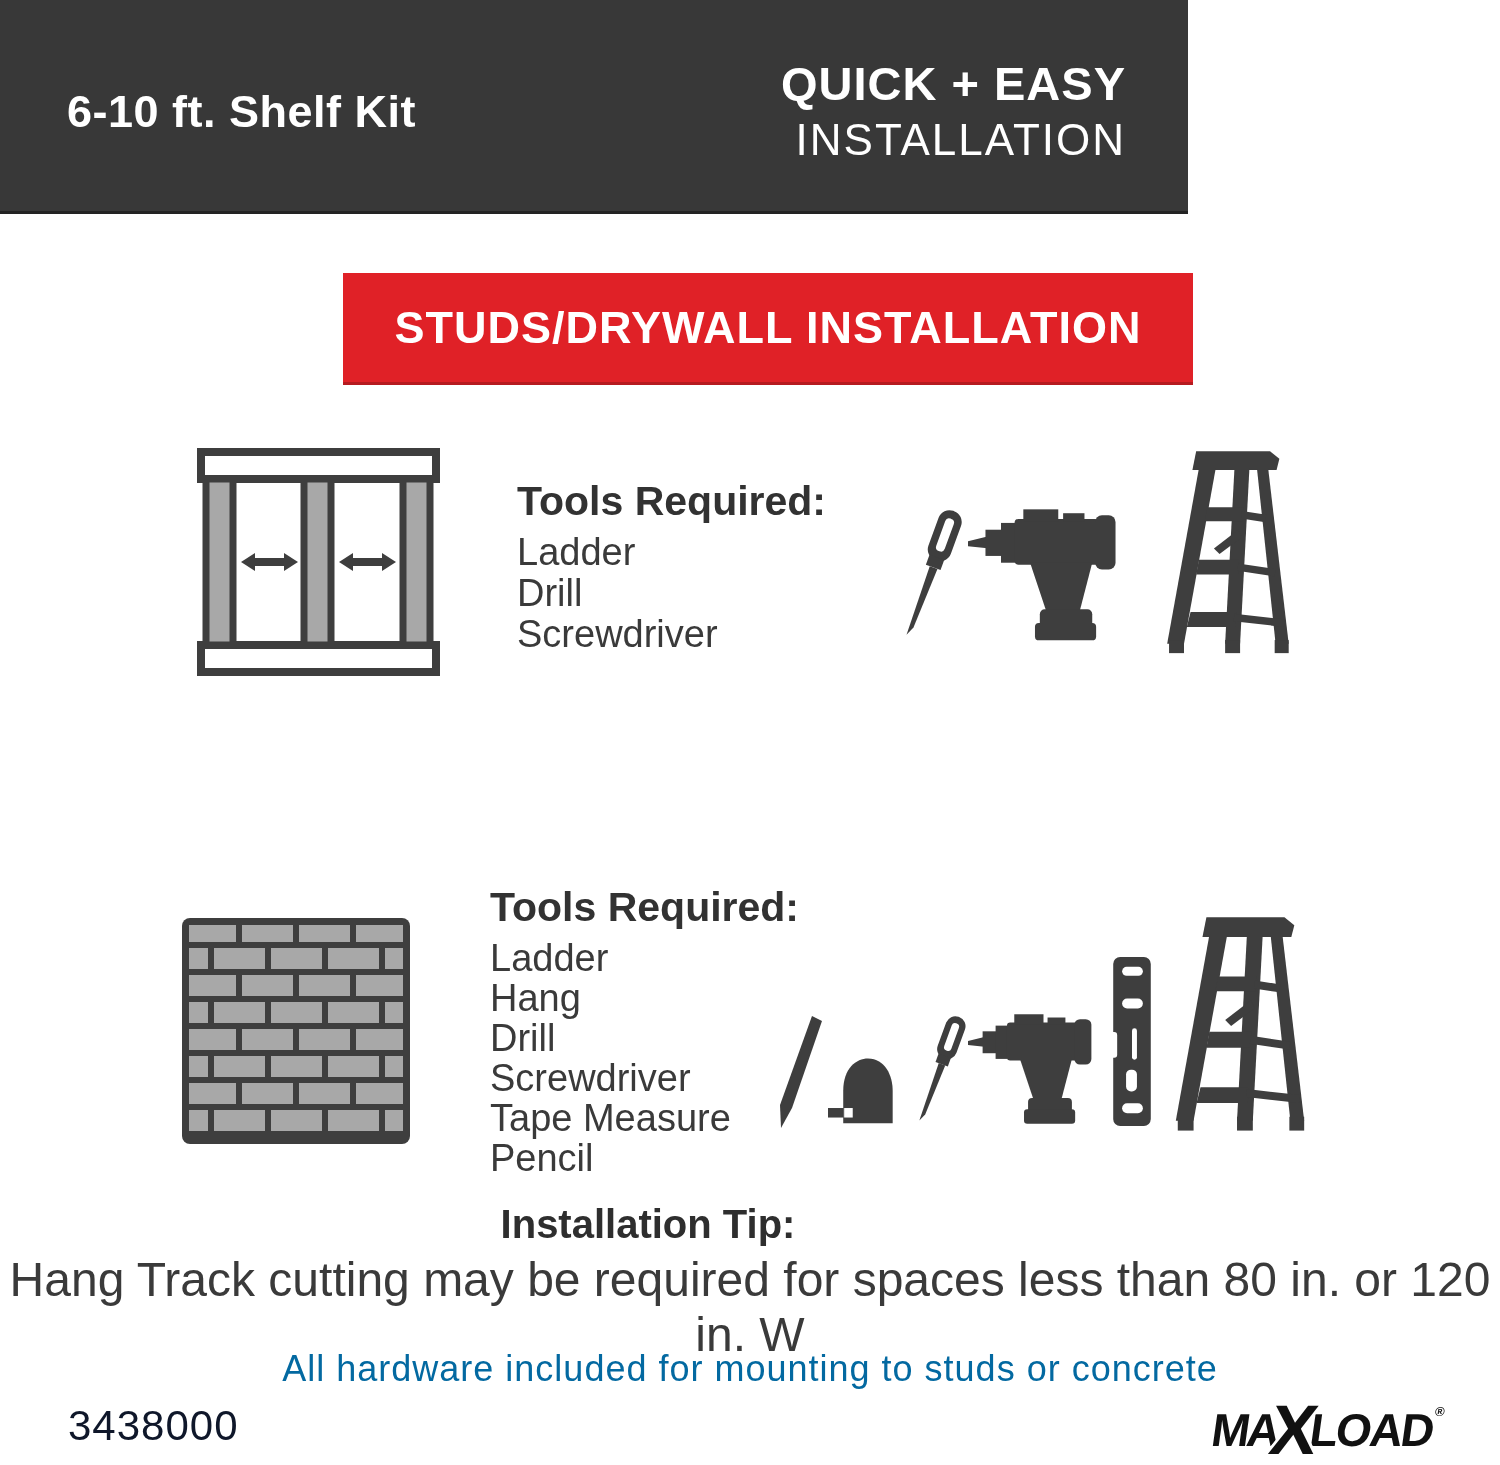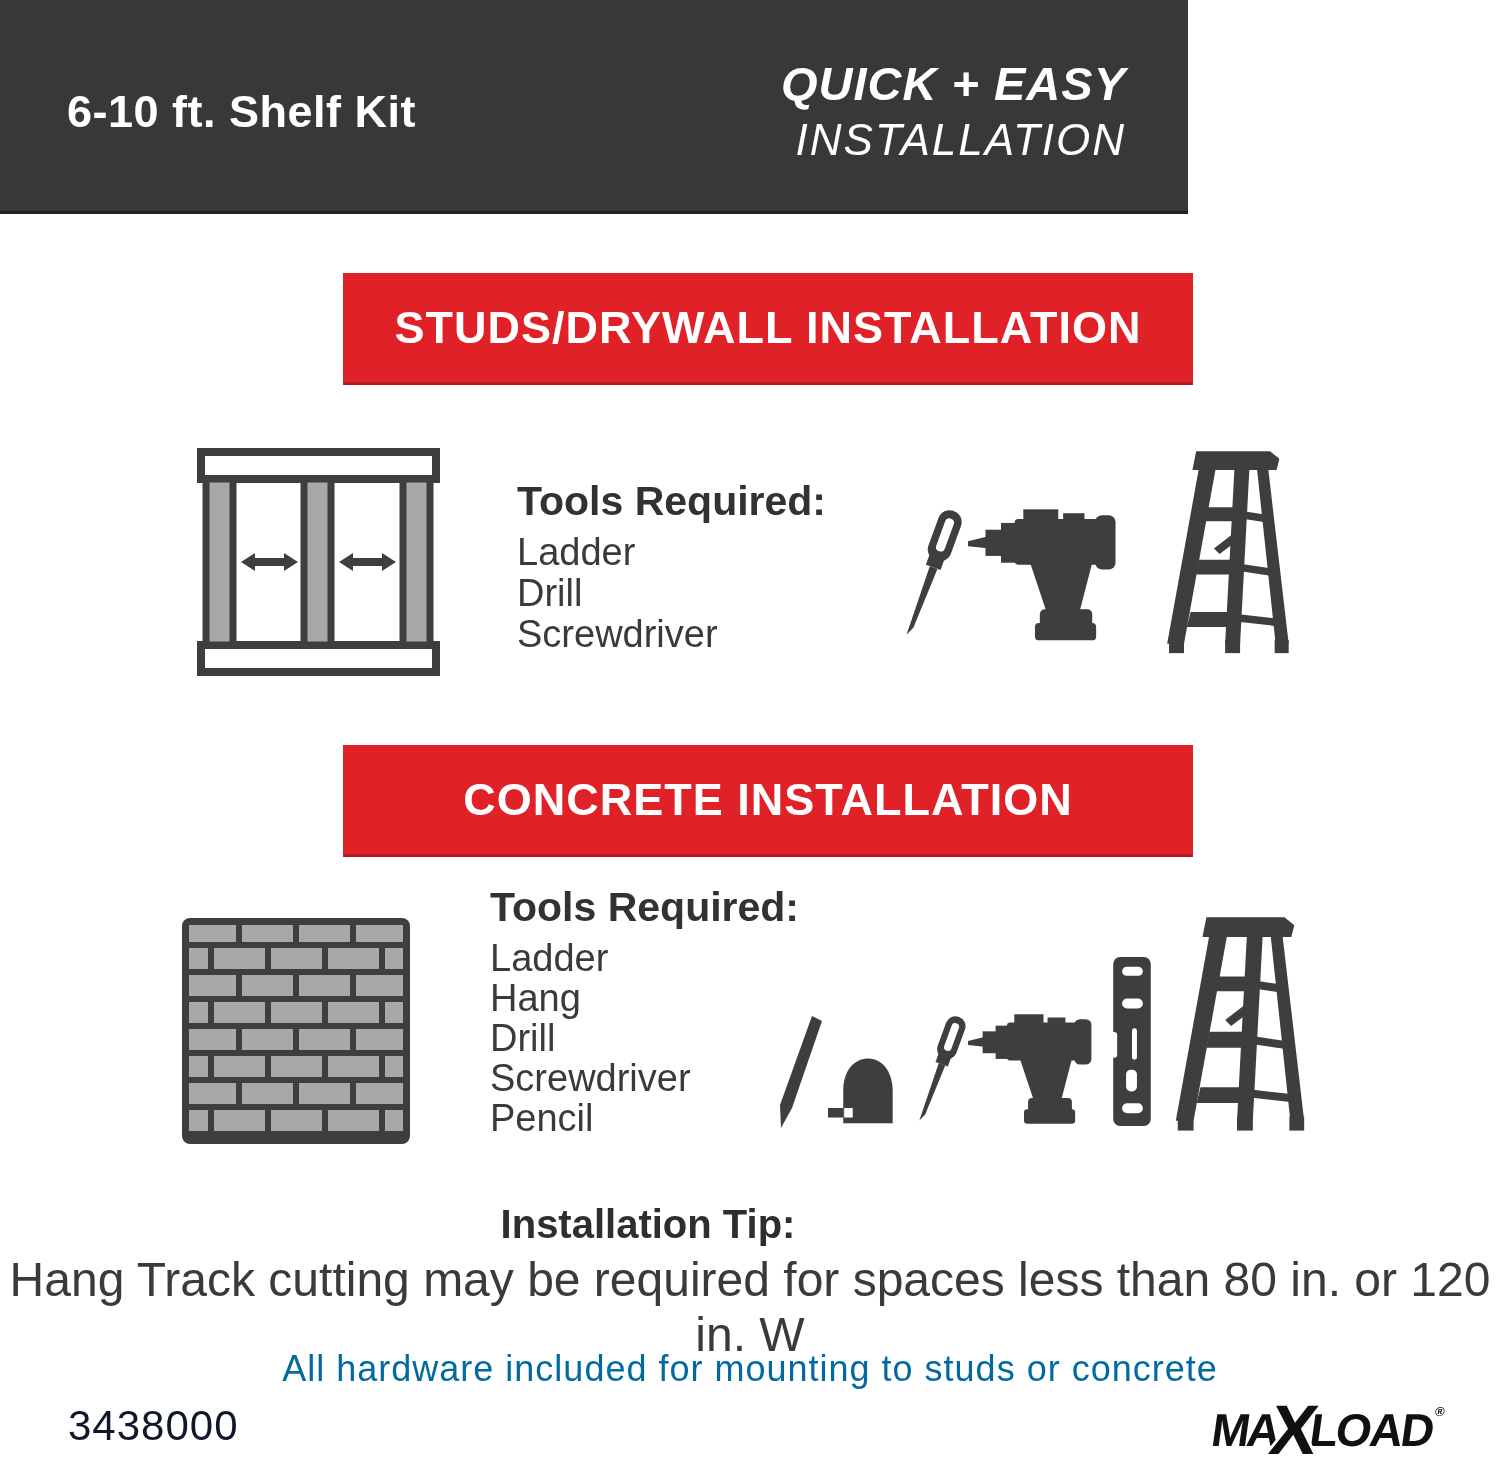--- a/index.html
+++ b/index.html
@@ -10,21 +10,21 @@
   }
   
   .header {
     position:absolute; left:0; top:0; width:1188px; height:214px;
     background:#383838; border-bottom:3px solid #232323;
   }
   .header-title {
     position:absolute; left:67px; top:86px; color:#ffffff;
     font-size:45px; font-weight:800; letter-spacing:0.5px;
   }
-  .tagline { position:absolute; right:62px; top:56px; text-align:right; color:#ffffff;font-style:italic; }
+  .tagline { position:absolute; right:62px; top:56px; text-align:right; color:#ffffff; }
   .tagline-line1 { font-size:47px; font-weight:800; letter-spacing:1px; }
   .tagline-line2 { font-size:44px; font-weight:300; letter-spacing:2px; margin-top:4px; }
   
   .banner {
     position:absolute; left:325px; width:850px; height:112px; background:#e02127;
     display:flex; align-items:center; justify-content:center;
     color:#ffffff; font-size:45px; font-weight:800; letter-spacing:1px;
     border-bottom:3px solid #b61b20;
     margin-left:18px;
   }
@@ -203,34 +203,34 @@
     <svg width="165" height="152" viewBox="0 0 170 155">
         <use href="#sym-drill"></use>
       </svg>
   </div>
   <div class="icon" style="left:1152px; top:440px; width:150px; height:215px;">
     <svg width="150" height="215" viewBox="0 0 160 230">
         <use href="#sym-ladder"></use>
       </svg>
   </div>
 
-  <div class="banner banner-2">CONCRETE INSTALLATION</div>
 
   <div class="icon" style="left:182px; top:918px; width:228px; height:226px;">
     <svg width="228" height="226">
         <use href="#sym-brick"></use>
       </svg>
   </div>
 
   <div class="tools-block tools-block-2">
     <div class="tools-heading">Tools Required:</div>
     <div class="tool-item">Ladder</div>
     <div class="tool-item">Hang</div>
     <div class="tool-item">Drill</div>
     <div class="tool-item">Screwdriver</div>
+    <div class="tool-item">Tape Measure</div>
     <div class="tool-item">Pencil</div>
   </div>
 
   <div class="icon" style="left:776px; top:1016px; width:52px; height:112px;">
     <svg width="52" height="112" viewBox="0 0 52 112">
         <use href="#sym-pencil"></use>
       </svg>
   </div>
   <div class="icon" style="left:828px; top:1052px; width:78px; height:74px;">
     <svg width="78" height="74" viewBox="0 0 82 76">

